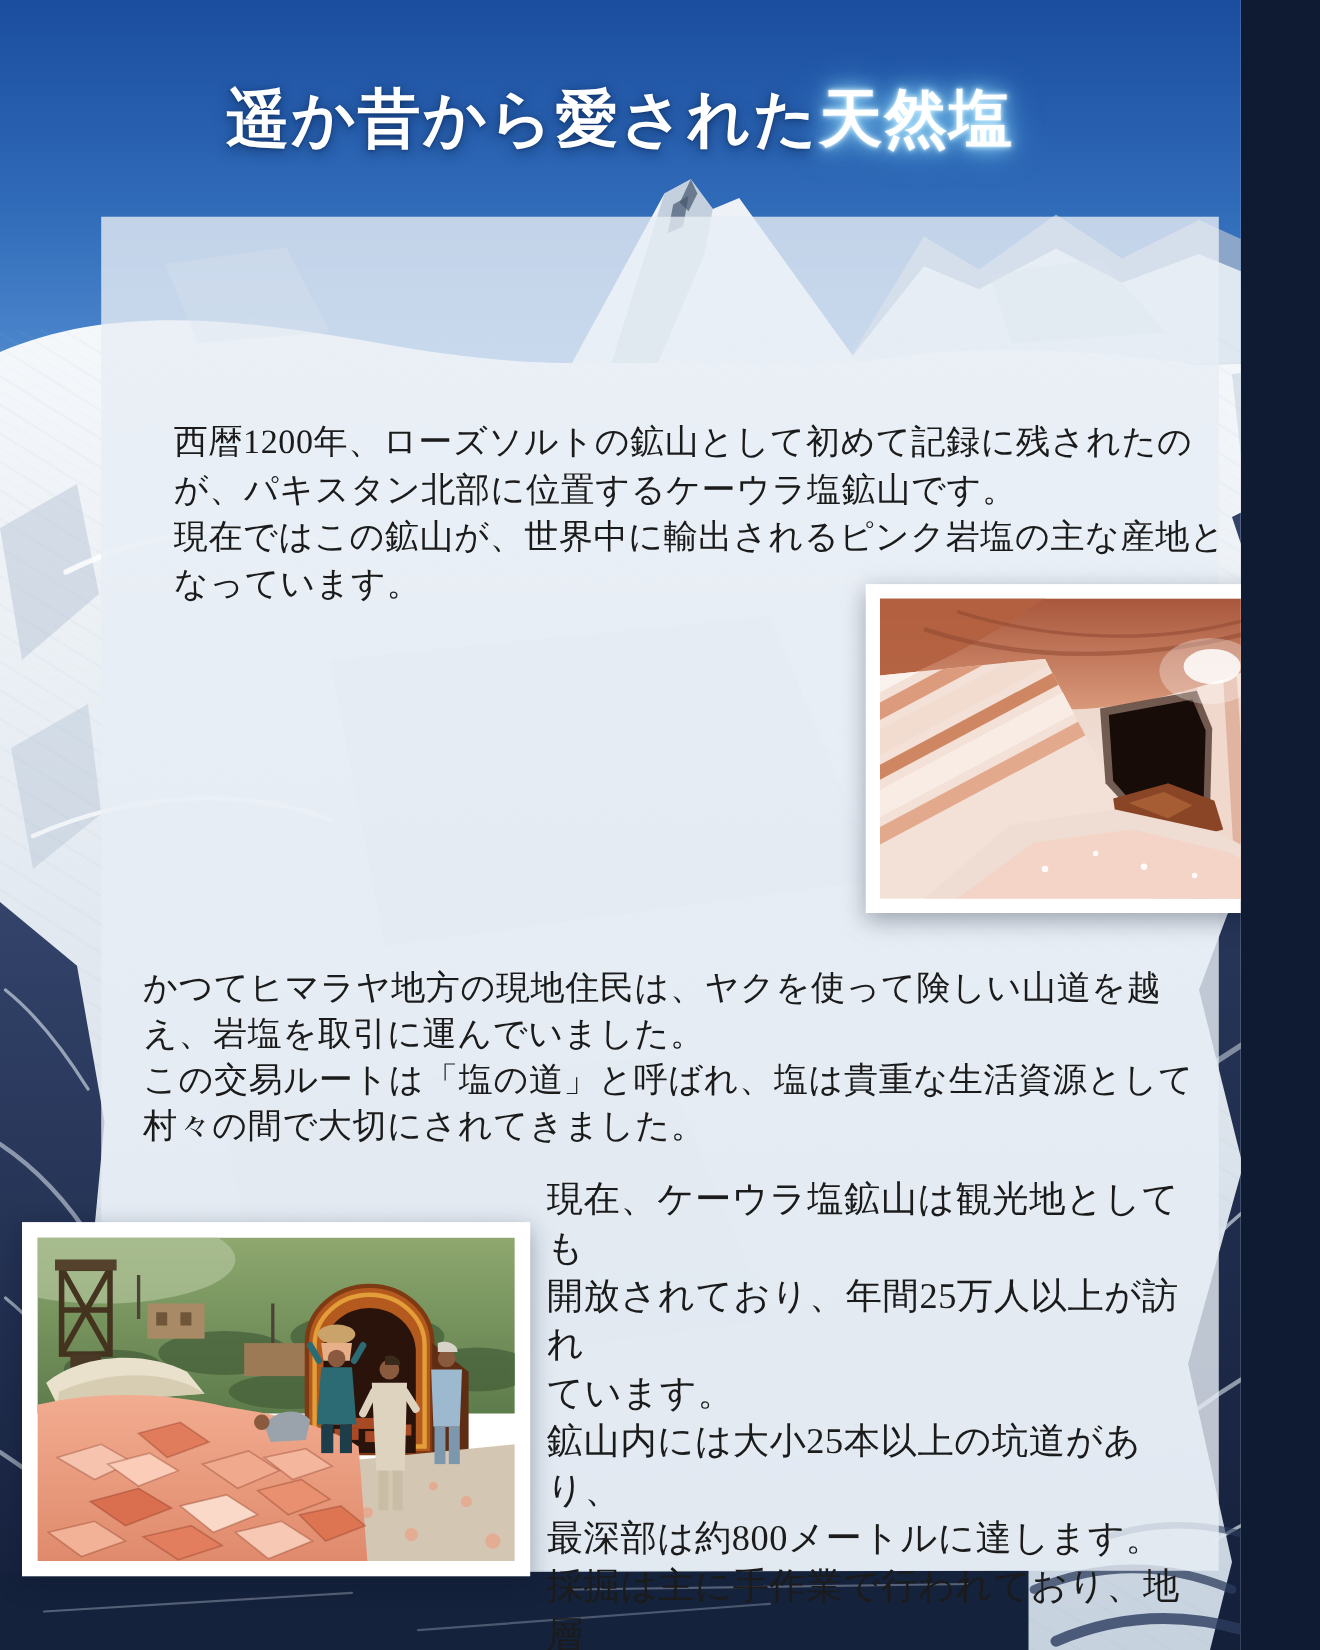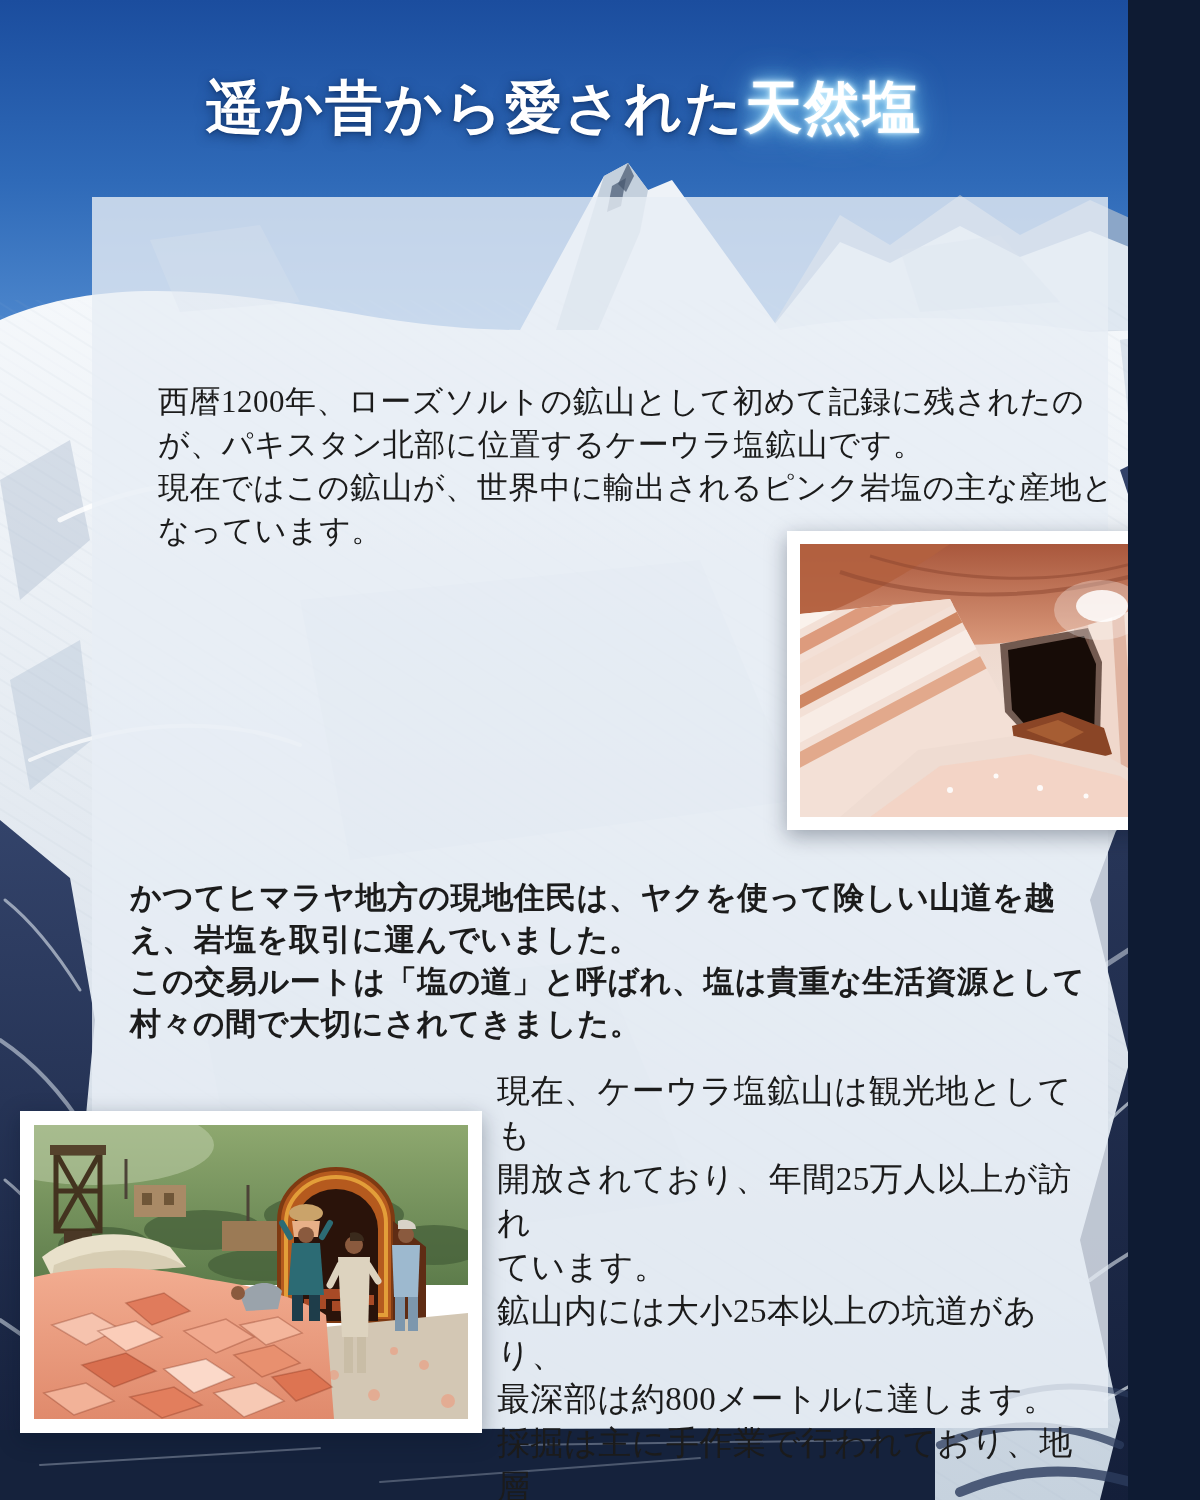--- a/index.html
+++ b/index.html
@@ -21,21 +21,21 @@
     position:absolute;left:92px;top:197px;width:1016px;height:1231px;
     background:rgba(231,238,245,0.80);
   }
   .para{
     position:absolute;margin:0;color:#1b1b1b;white-space:pre-line;
     letter-spacing:0.5px;
   }
   #p1{left:130px;top:219px;width:958px;font-size:31px;line-height:43px;}
   #p2{left:130px;top:380px;width:958px;font-size:31px;line-height:43px;margin-left:28px;}
   #p3{left:130px;top:549px;width:658px;font-size:31px;line-height:38px;}
-  #p4{left:130px;top:877px;width:962px;font-size:31px;line-height:42px;font-weight:bold;}
+  #p4{left:130px;top:877px;width:962px;font-size:31px;line-height:42px;}
   #p5{left:497px;top:1069px;width:606px;font-size:33px;line-height:44px;}
   .photo{
     position:absolute;background:#ffffff;
     box-shadow:0 6px 20px rgba(10,20,40,.35);
   }
   .photo svg{display:block;}
   #photo-tunnel{left:787px;top:531px;padding:13px;}
   #photo-miners{left:20px;top:1111px;padding:14px;}
 </style>
 </head>

